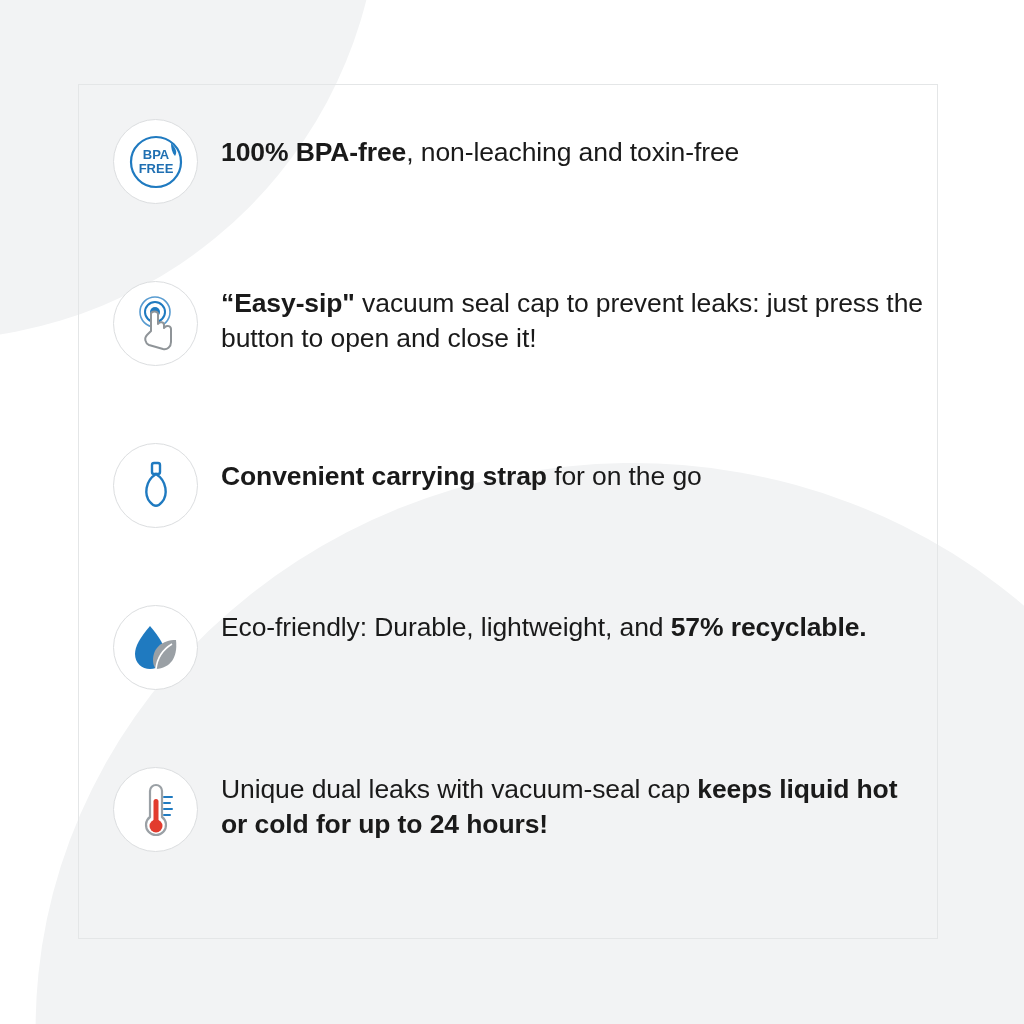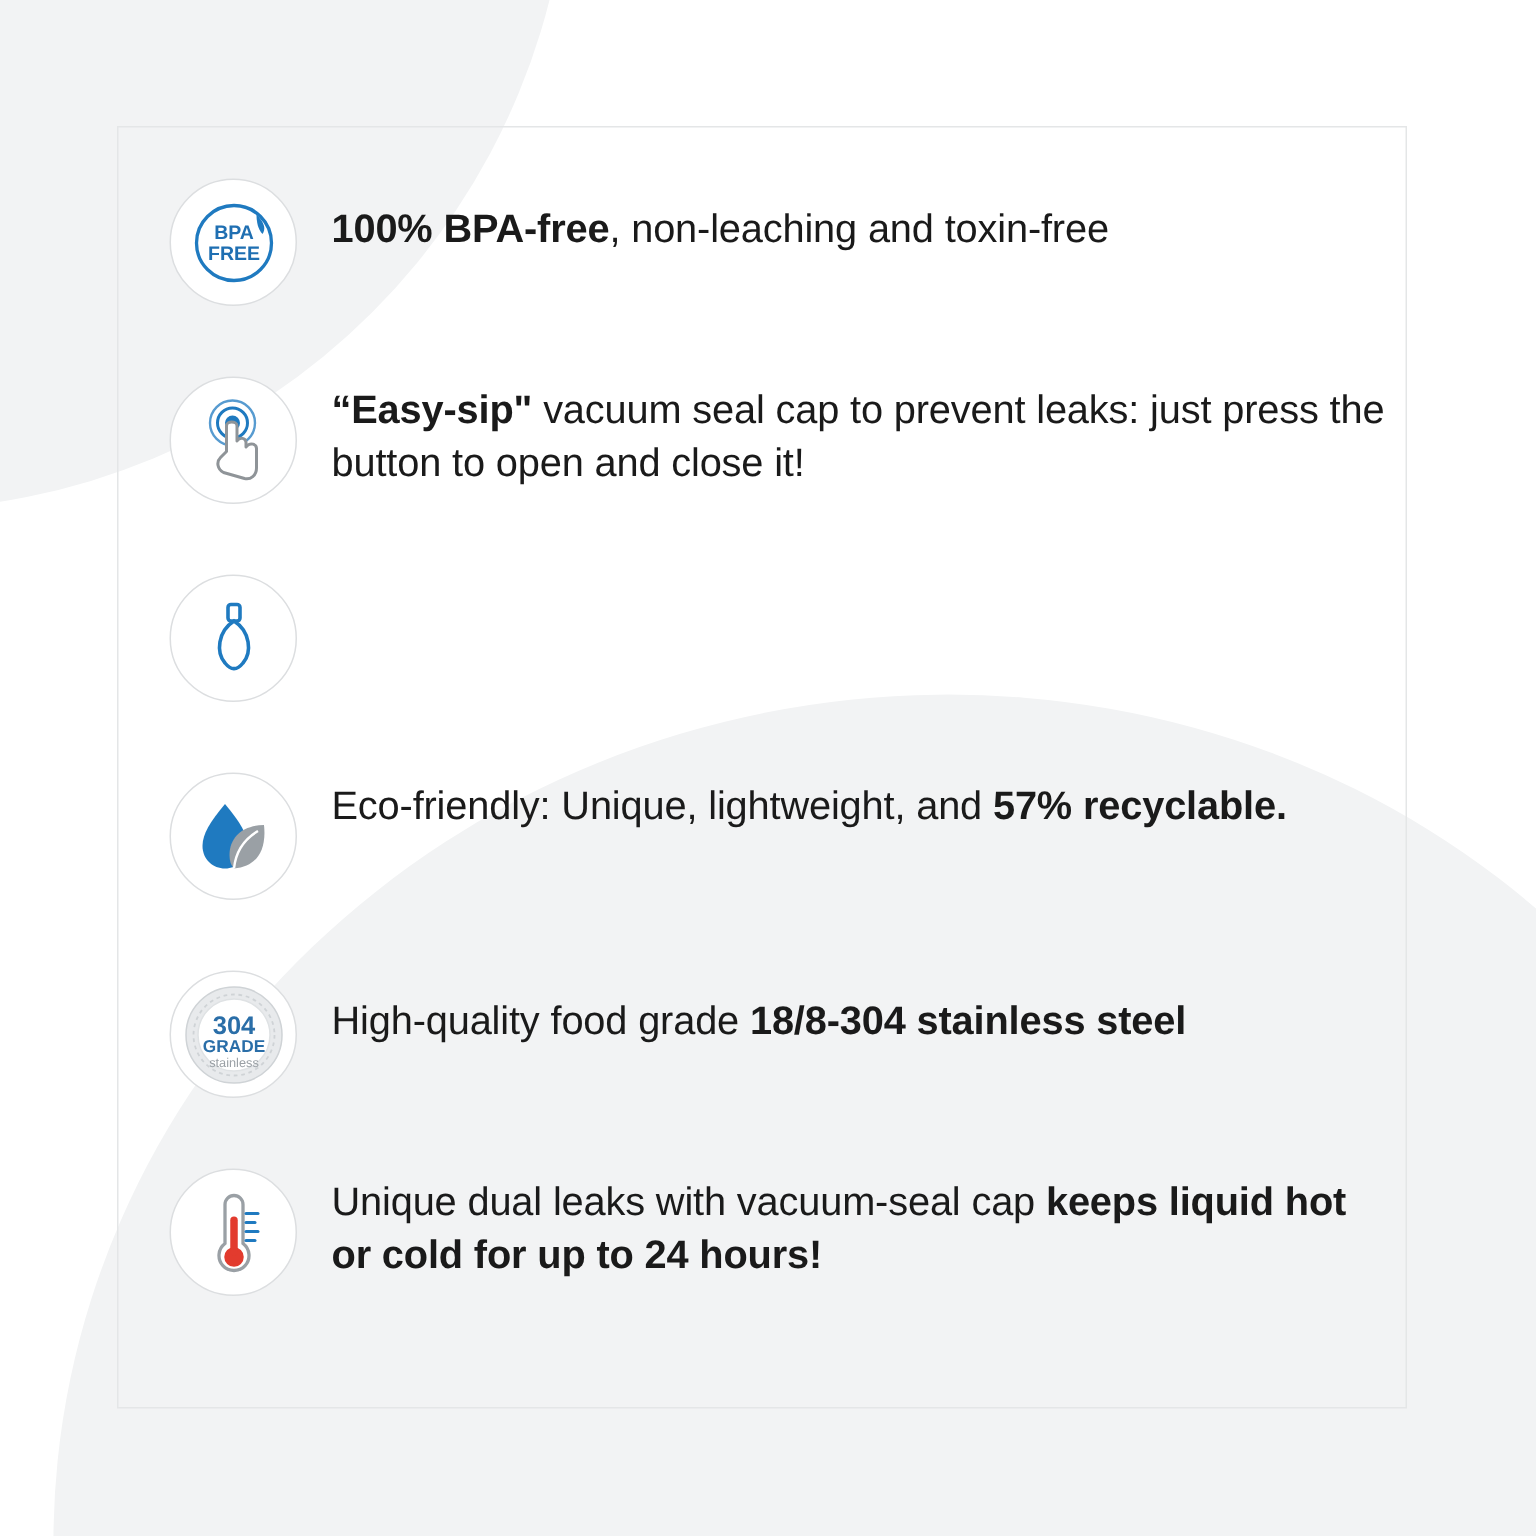--- a/index.html
+++ b/index.html
@@ -58,20 +58,21 @@
   .features {
     position: absolute;
     left: 0;
     top: 0;
     width: 100%;
     height: 100%;
     padding: 34px 0 0 0;
     box-sizing: border-box;
     display: flex;
     flex-direction: column;
+    gap: 30px;
   }
 
   .feature {
     display: flex;
     align-items: flex-start;
     padding: 0 10px 0 34px;
     box-sizing: border-box;
     min-height: 100px;
     margin-bottom: 32px;
   }
@@ -143,54 +144,38 @@
       </div>
     </div>
 
     <div class="feature">
       <div class="icon-wrap">
         <svg width="58" height="58" viewBox="0 0 58 58">
           <rect x="25" y="6" width="8" height="11" rx="2" fill="none" stroke="#1f7ac0" stroke-width="2.4"></rect>
           <path d="M29 17 C18 24 17 38 23 45 C27 50 31 50 35 45 C41 38 40 24 29 17 Z" fill="none" stroke="#1f7ac0" stroke-width="2.4"></path>
         </svg>
       </div>
+      <div class="feature-text">
+        <b>Convenient carrying strap</b><span> for on the go</span>
+      </div>
     </div>
 
     <div class="feature two-line">
       <div class="icon-wrap">
         <svg width="60" height="60" viewBox="0 0 60 60">
           <path d="M24 8 C34 20 39 28 39 36 C39 45 32 51 24 51 C16 51 9 45 9 36 C9 28 14 20 24 8 Z" fill="#1f7ac0"></path>
           <path d="M50 22 C36 22 27 30 27 42 C27 46 28 49 30 51 C44 50 52 40 50 22 Z" fill="#9aa0a5"></path>
           <path d="M46 26 C36 32 31 41 30 51" fill="none" stroke="#ffffff" stroke-width="1.6"></path>
         </svg>
       </div>
       <div class="feature-text">
-        <span>Eco-friendly: Unique, lightweight, and </span><b>57% recyclable.</b>
+        <span>Eco-friendly: Durable, lightweight, and </span><b>57% recyclable.</b>
       </div>
     </div>
 
-    <div class="feature">
-      <div class="icon-wrap">
-        <svg width="74" height="74" viewBox="0 0 74 74">
-          <g fill="#e8eaec" stroke="#cfd3d6" stroke-width="1">
-            <circle cx="37" cy="37" r="32"></circle>
-          </g>
-          <g stroke="#cfd3d6" stroke-width="1.2" fill="none">
-            <circle cx="37" cy="37" r="27" stroke-dasharray="2.5 2.5"></circle>
-          </g>
-          <circle cx="37" cy="37" r="24" fill="#ffffff" stroke="#dfe2e4" stroke-width="1"></circle>
-          <text x="37" y="36" text-anchor="middle" font-family="Liberation Sans, sans-serif" font-size="17" font-weight="bold" fill="#2a6ea8">304</text>
-          <text x="37" y="48" text-anchor="middle" font-family="Liberation Sans, sans-serif" font-size="11.5" font-weight="bold" fill="#2a6ea8">GRADE</text>
-          <text x="37" y="58" text-anchor="middle" font-family="Liberation Sans, sans-serif" font-size="8.5" fill="#9aa0a5">stainless</text>
-        </svg>
-      </div>
-      <div class="feature-text">
-        <span>High-quality food grade </span><b>18/8-304 stainless steel</b>
-      </div>
-    </div>
 
     <div class="feature two-line">
       <div class="icon-wrap">
         <svg width="58" height="62" viewBox="0 0 58 62">
           <path d="M23 12 a6 6 0 0 1 12 0 v26 a10 10 0 1 1 -12 0 Z" fill="none" stroke="#9aa0a5" stroke-width="2.2"></path>
           <circle cx="29" cy="47" r="6.5" fill="#e23b2e"></circle>
           <rect x="26.5" y="20" width="5" height="26" rx="2.5" fill="#e23b2e"></rect>
           <g stroke="#1f7ac0" stroke-width="2" stroke-linecap="round">
             <line x1="37" y1="18" x2="45" y2="18"></line>
             <line x1="37" y1="24" x2="43" y2="24"></line>

